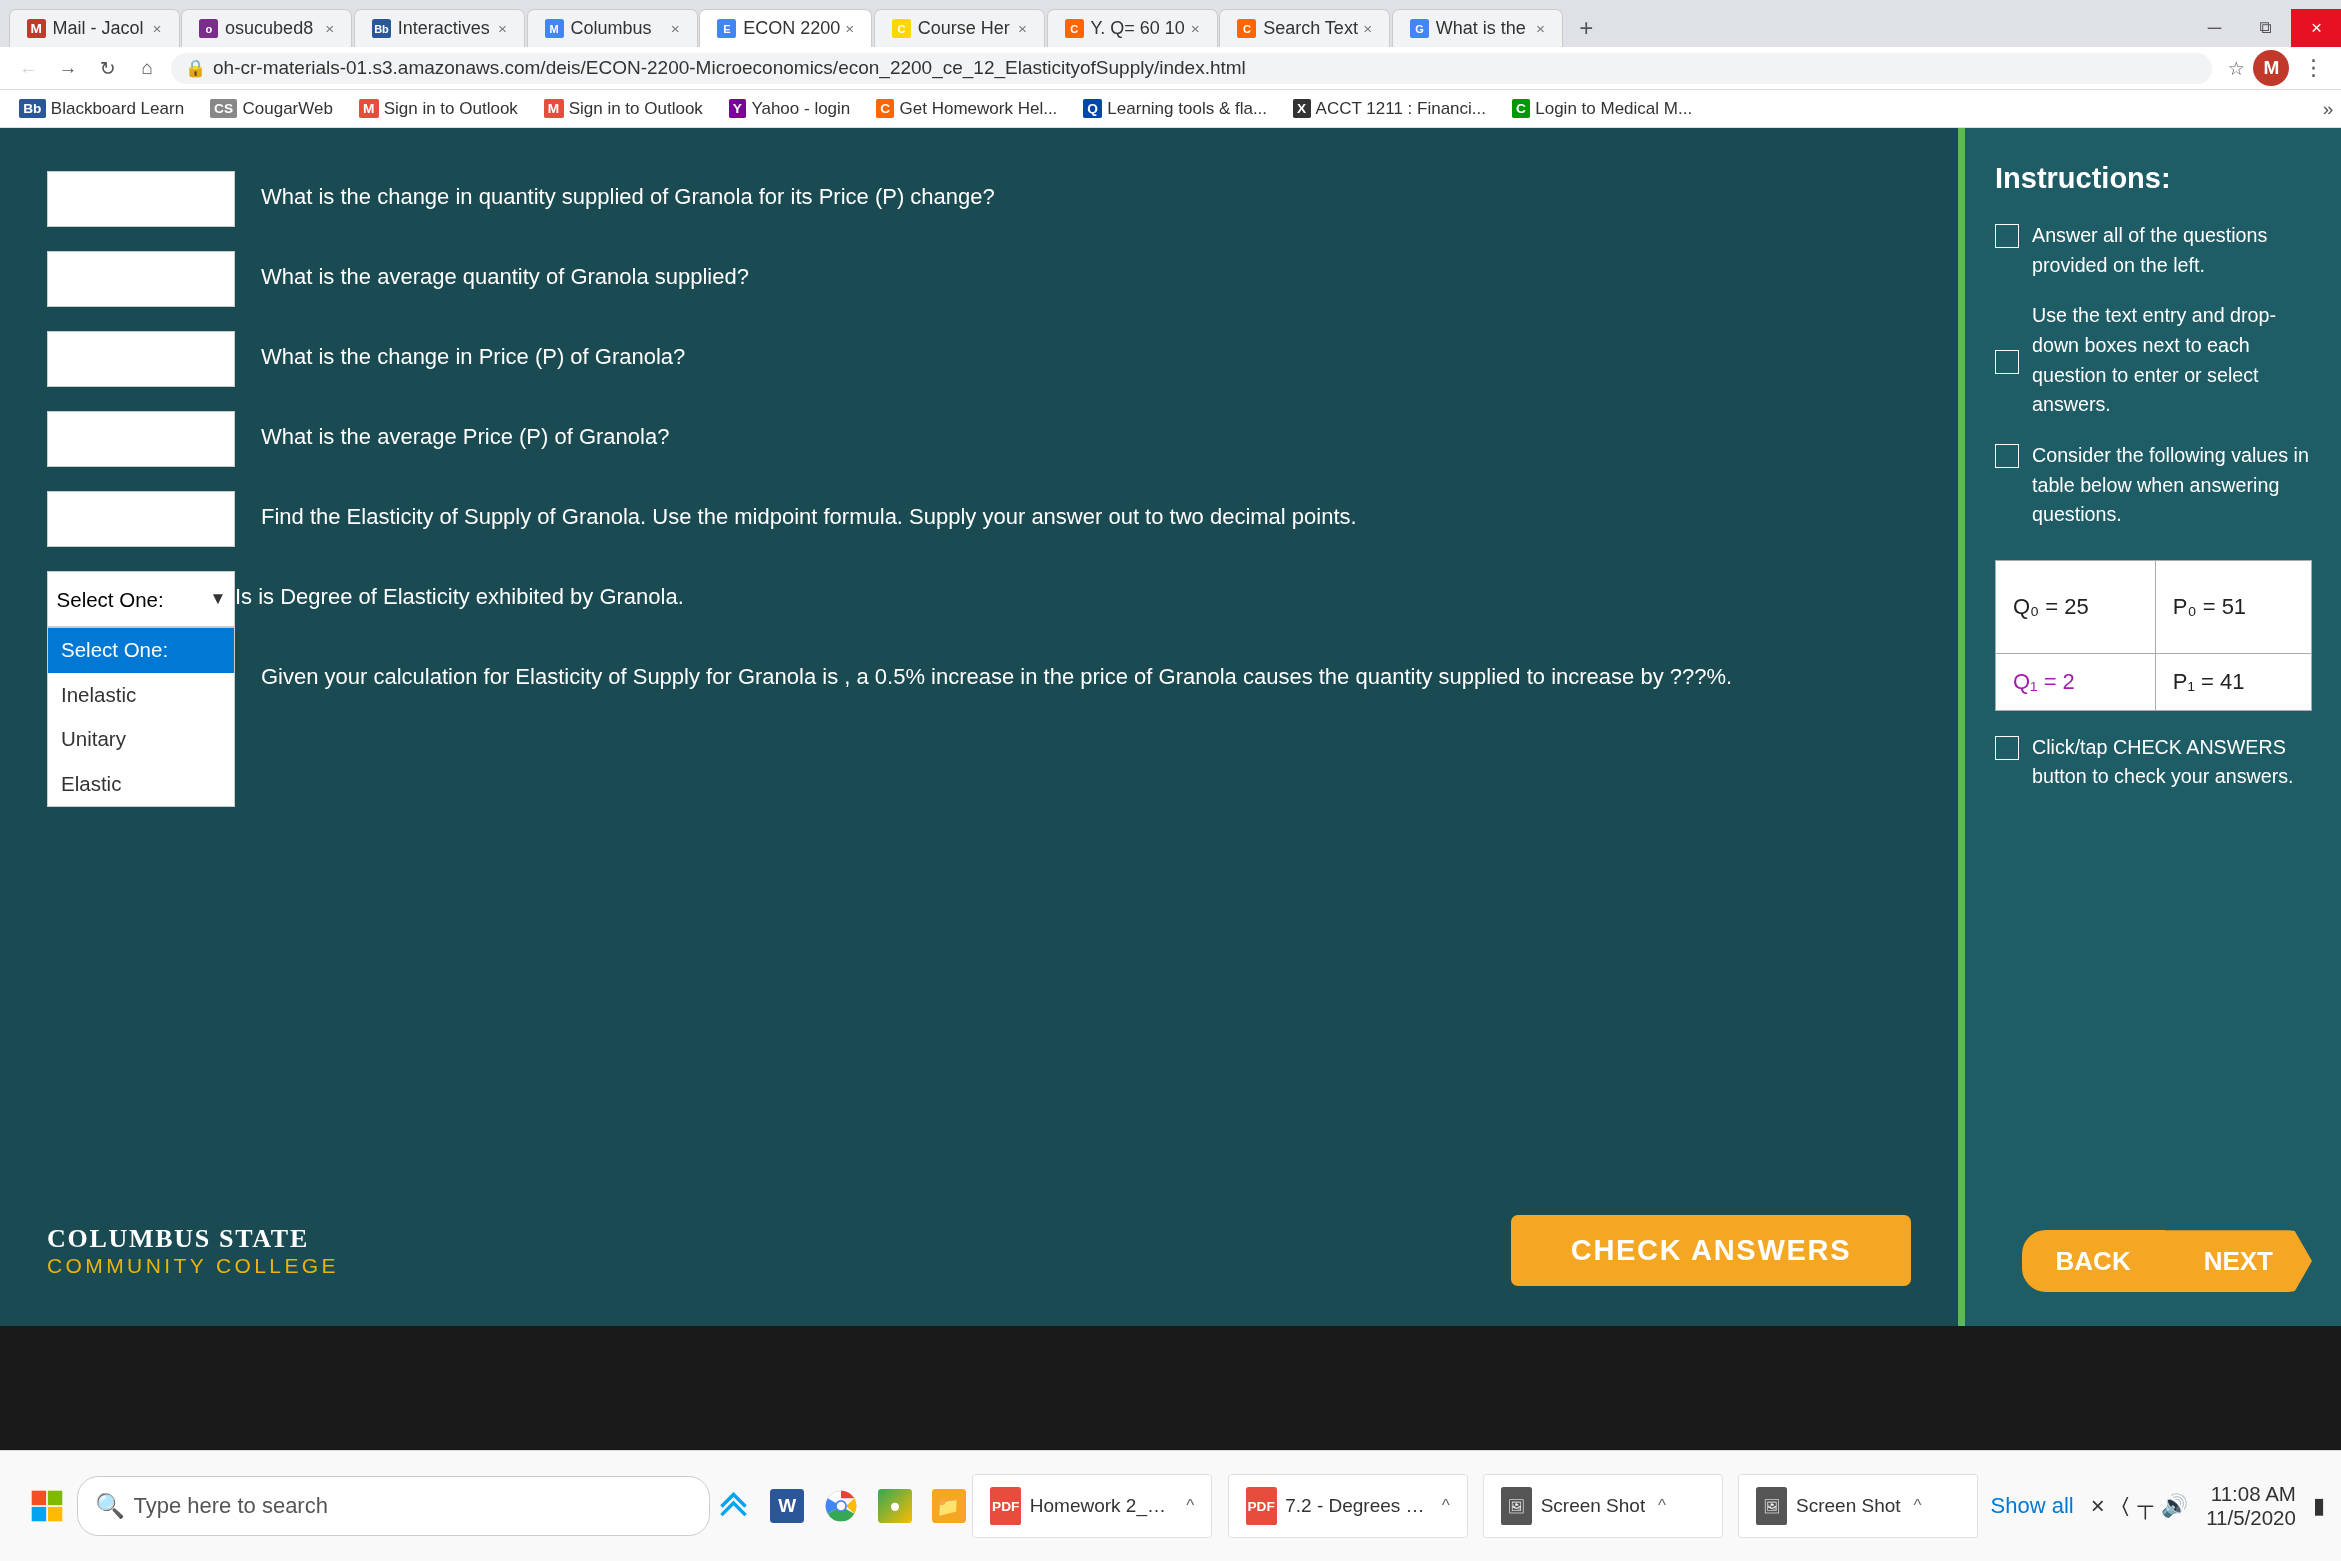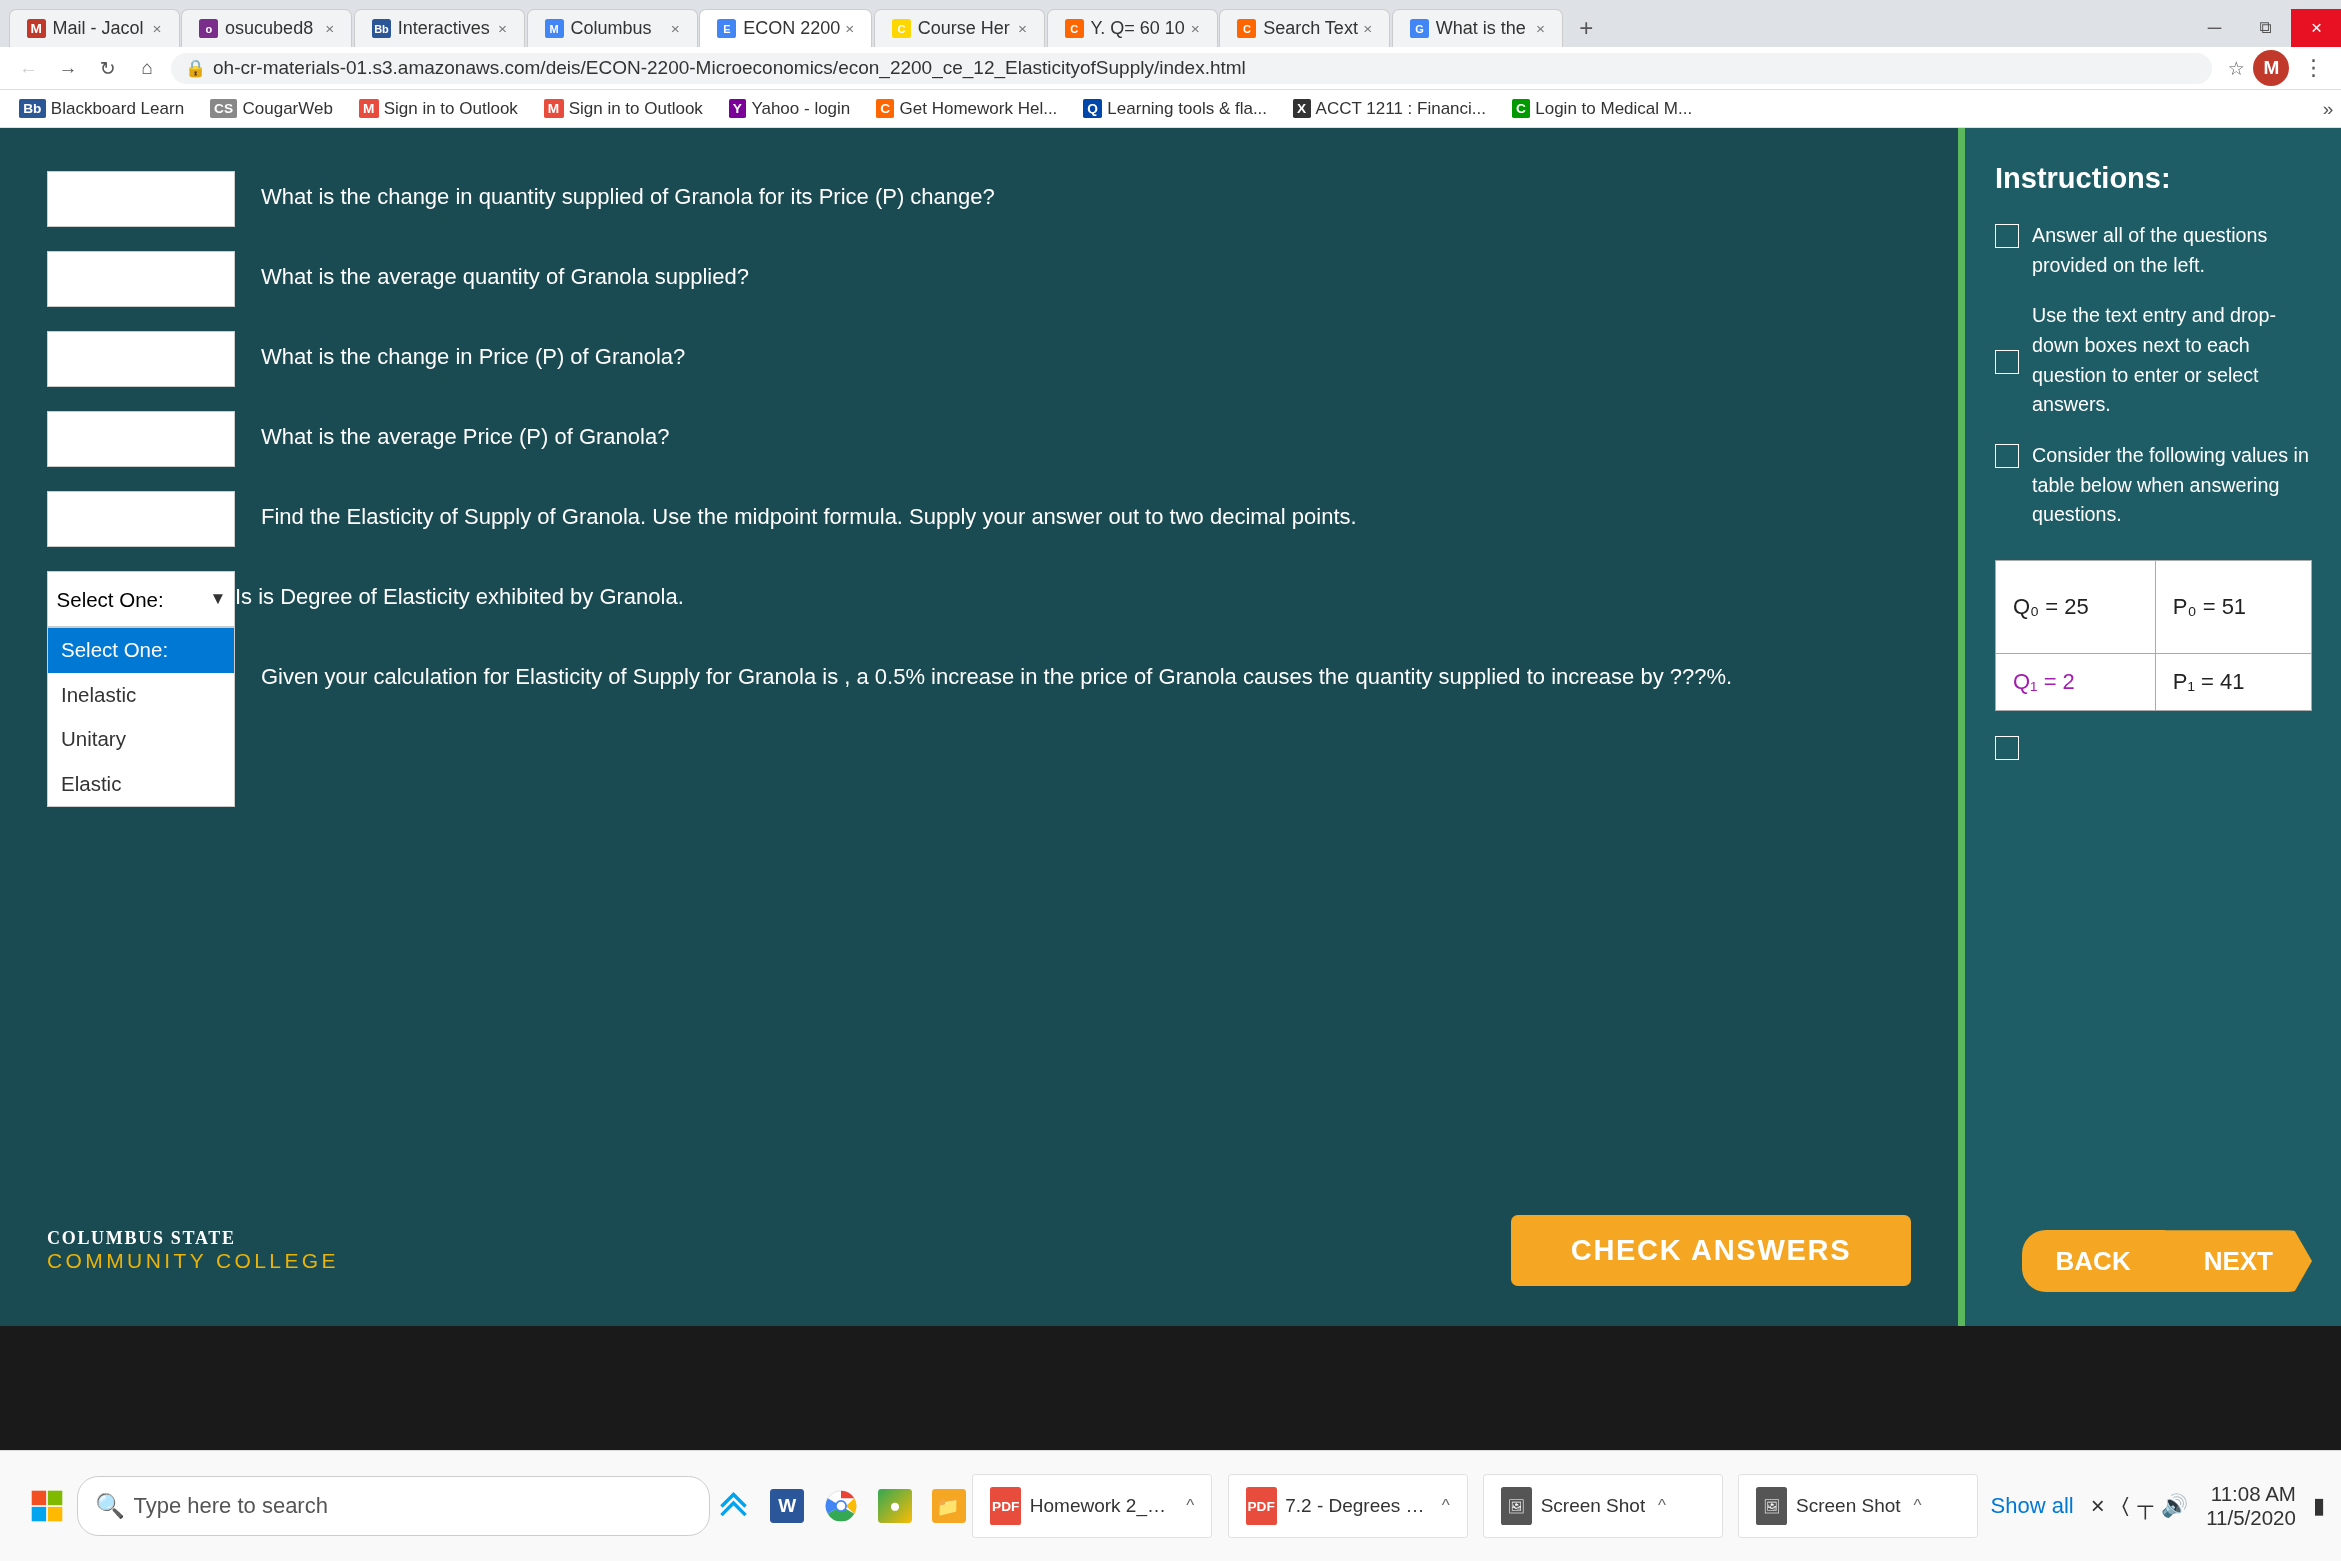--- a/index.html
+++ b/index.html
@@ -215,21 +215,21 @@
         <div class="question-text" style="color:#fff;font-size:22px;line-height:1.5;padding-top:8.6px;">Is is Degree of Elasticity exhibited by Granola.</div>
       </div>
 
       <div style="display:flex;align-items:flex-start;gap:26px;margin-bottom:34px;">
         <div style="width:188px;flex-shrink:0;"></div>
         <div class="question-text" style="color:#fff;font-size:22px;line-height:1.5;">Given your calculation for Elasticity of Supply for Granola is , a 0.5% increase in the price of Granola causes the quantity supplied to increase by ???%.</div>
       </div>
 
       <div style="display:flex;align-items:center;justify-content:space-between;margin-top:auto;">
         <div>
-          <div style="font-family:serif;font-size:18px;font-weight:bold;color:#fff;letter-spacing:1.7px;text-transform:uppercase;">Columbus State</div>
+          <div style="font-family:serif;font-size:26px;font-weight:bold;color:#fff;letter-spacing:1.7px;text-transform:uppercase;">Columbus State</div>
           <div style="font-size:21px;color:#eab308;letter-spacing:3.4px;text-transform:uppercase;">Community College</div>
         </div>
         <button style="background:#f5a623;border:none;border-radius:6.8px;color:#fff;font-size:29px;font-weight:bold;padding:19px 60px;cursor:pointer;letter-spacing:1.7px;">CHECK ANSWERS</button>
       </div>
     </div>
 
     <div style="width:6.8px;background:#5cb85c;"></div>
 
     <div style="width:377px;background:#1e5c66;padding:34px 30px;flex-shrink:0;display:flex;flex-direction:column;">
       <div style="color:#fff;font-size:29px;font-weight:bold;margin-bottom:26px;">Instructions:</div>
@@ -255,20 +255,21 @@
         </tr>
         <tr>
           <td style="border:1.7px solid #aaa;padding:15.4px 17px;font-size:22px;color:#a21caf;">Q₁ = 2</td>
           <td style="border:1.7px solid #aaa;padding:15.4px 17px;font-size:22px;color:#222;">P₁ = 41</td>
         </tr>
       </tbody>
         </table>
 
       <div style="display:flex;align-items:flex-start;gap:13px;margin-bottom:21.4px;">
         <div style="width:24px;height:24px;border:1.7px solid #fff;flex-shrink:0;margin-top:3.4px;"></div>
+        <div style="color:#fff;font-size:19.7px;line-height:1.5;">Click/tap CHECK ANSWERS button to check your answers.</div>
       </div>
 
       <div style="display:flex;gap:0;margin-top:auto;justify-content:flex-end;">
         <button style="background:#f5a623;border:none;border-radius:24px 0 0 24px;color:#fff;font-size:26px;font-weight:bold;padding:15.4px 34px;cursor:pointer;">BACK</button>
         <button style="background:#f5a623;border:none;border-radius:0 24px 24px 0;color:#fff;font-size:26px;font-weight:bold;padding:15.4px 39px;cursor:pointer;clip-path:polygon(0 0, 88% 0, 100% 50%, 88% 100%, 0 100%);">NEXT</button>
       </div>
     </div>
   </div>
 </div>
 

